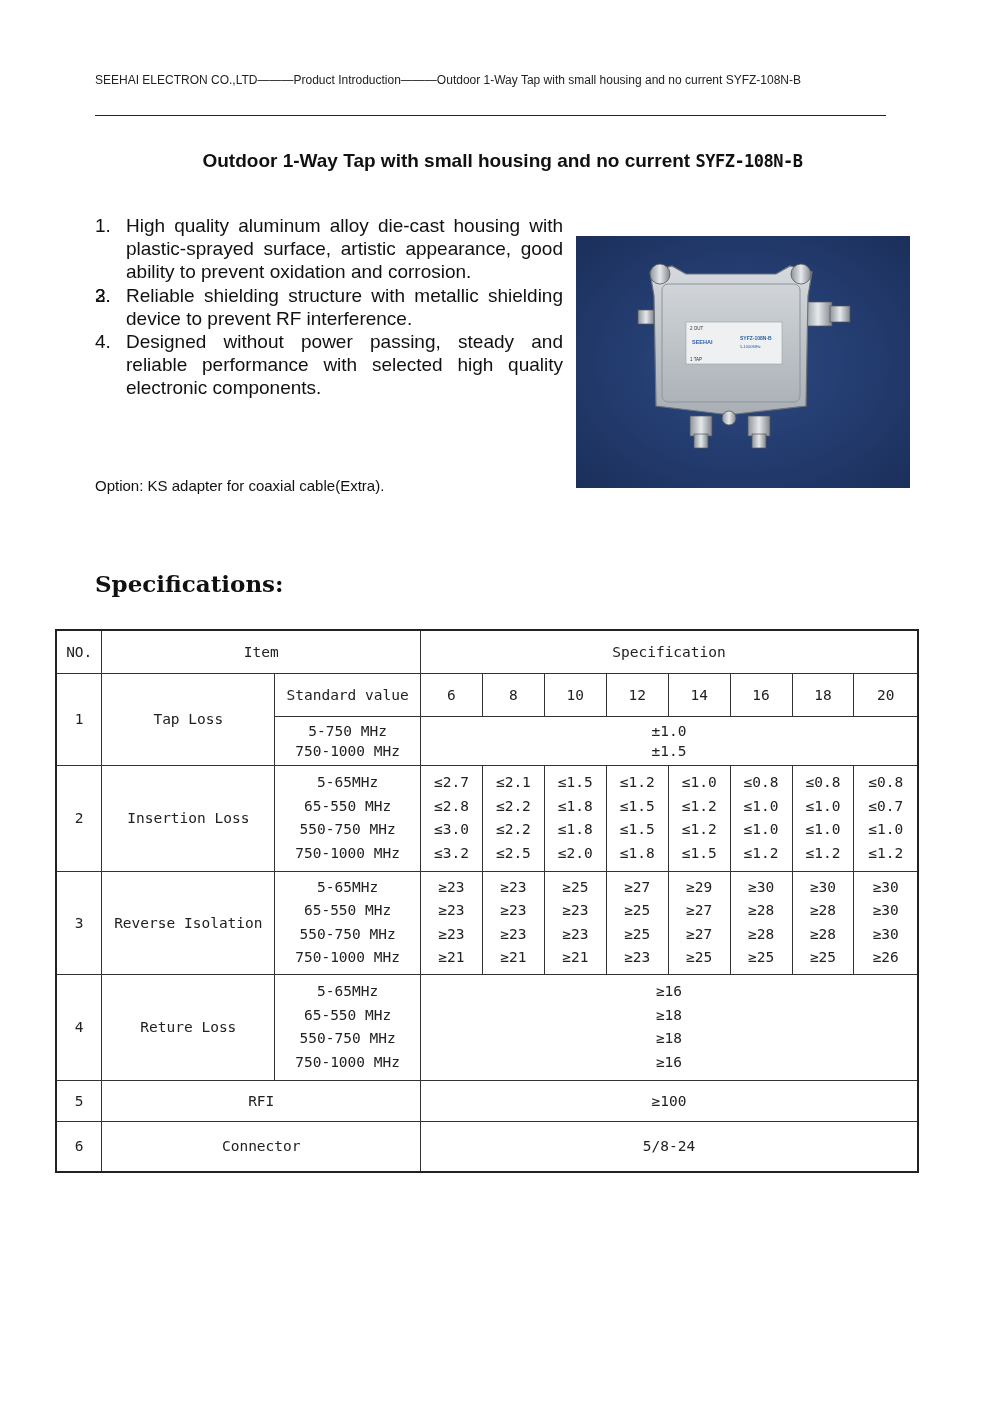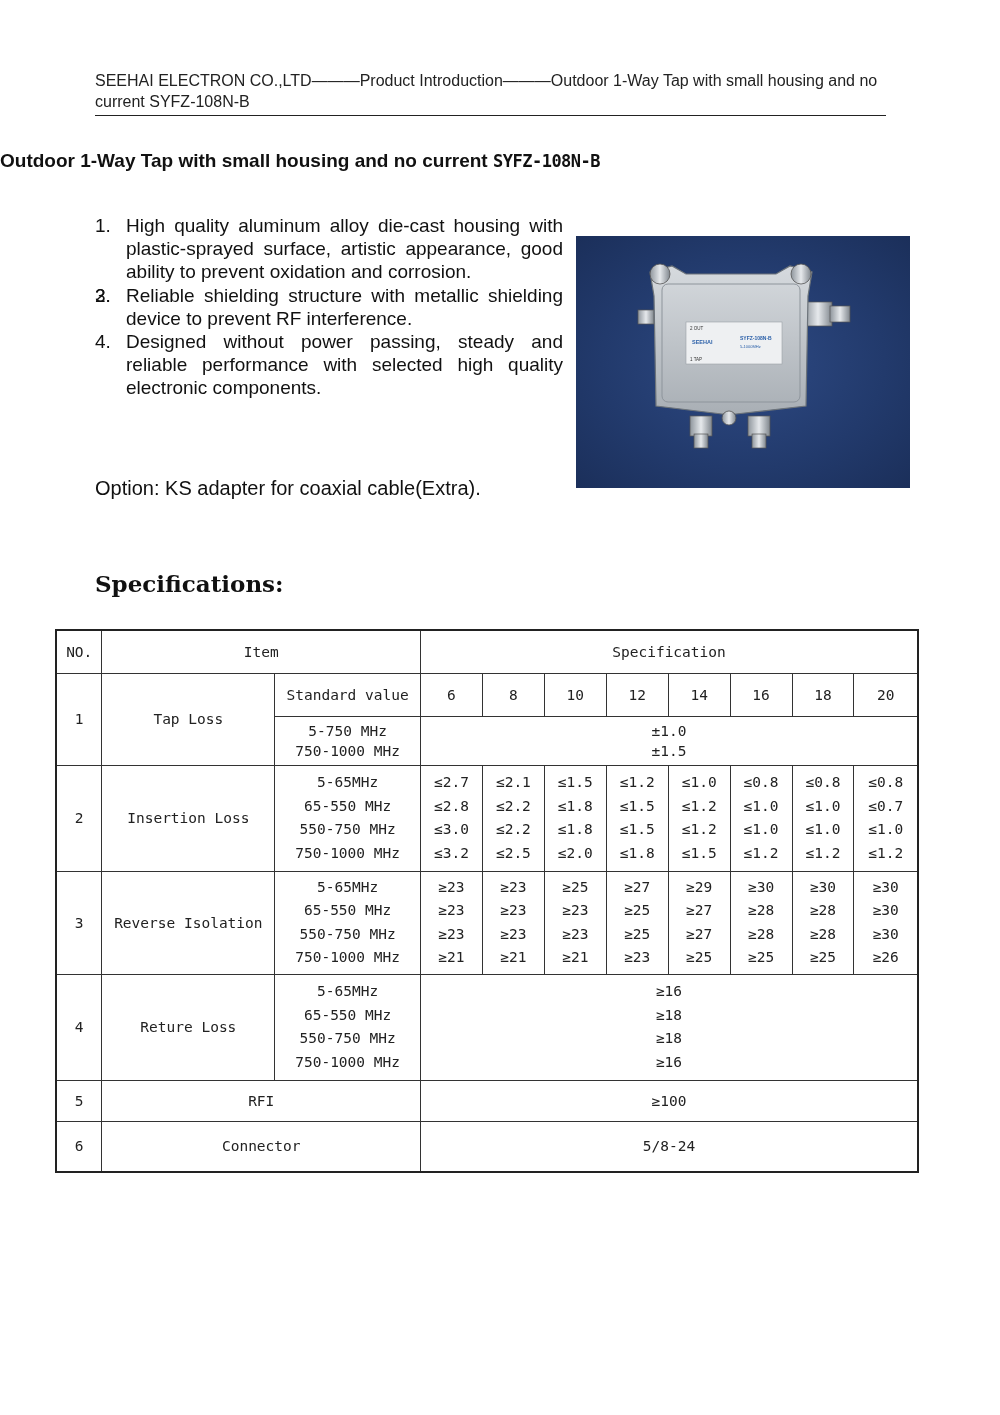--- a/index.html
+++ b/index.html
@@ -1,24 +1,24 @@
 <!DOCTYPE html>
 <html><head>
 <meta charset="utf-8">
 <style>
   html, body { margin: 0; padding: 0; background: #ffffff; }
   body { width: 1000px; height: 1415px; position: relative; overflow: hidden; font-family: "Liberation Sans", sans-serif; color: #111; }
-  .running-header { position: absolute; left: 95px; top: 70px; width: 790px; font-size: 16px; line-height: 21px; color: #222; }
+  .running-header { position: absolute; left: 95px; top: 70px; width: 790px; font-size: 12px; line-height: 21px; color: #222; }
   .header-rule { position: absolute; left: 95px; top: 115px; width: 791px; height: 0; border-top: 1.5px solid #222; }
-  .doc-title { position: absolute; left: 0; top: 150px; width: 975px; font-size: 19px; font-weight: bold; color: #111; }
+  .doc-title { position: absolute; left: 15px; top: 150px; width: 975px; text-align: center; font-size: 19px; font-weight: bold; color: #111; }
   .doc-title .model { font-family: "DejaVu Sans Mono", monospace; font-weight: bold; font-size: 17px; letter-spacing: -0.5px; }
   .features { position: absolute; left: 95px; top: 214px; width: 468px; margin: 0; padding: 0; list-style: none; font-size: 19px; line-height: 23.2px; }
   .features li { position: relative; padding-left: 31px; text-align: justify; text-align-last: left; }
   .features li .num { position: absolute; left: 0; top: 0; }
-  .option { position: absolute; left: 95px; top: 477px; font-size: 20px; }
+  .option { position: absolute; left: 95px; top: 477px; font-size: 15px; }
   .photo { position: absolute; left: 576px; top: 236px; width: 334px; height: 252px; background: radial-gradient(ellipse at 50% 50%, #2e4a84 0%, #223a6c 60%, #1b2f5a 100%); overflow: hidden; }
   .spec-heading { position: absolute; left: 95px; top: 570px; font-family: "DejaVu Serif", serif; font-weight: bold; font-size: 23px; }
   table.spec { position: absolute; left: 55px; top: 629px; width: 864px; border-collapse: collapse; font-family: "DejaVu Sans Mono", monospace; font-size: 14.5px; color: #222; }
   table.spec td { border: 1px solid #333; text-align: center; vertical-align: middle; padding: 0; }
   table.spec { border: 2px solid #222; }
   .ml { line-height: 23.5px; }
   .ml2 { line-height: 20px; }
 </style>
 </head>
 <body>

